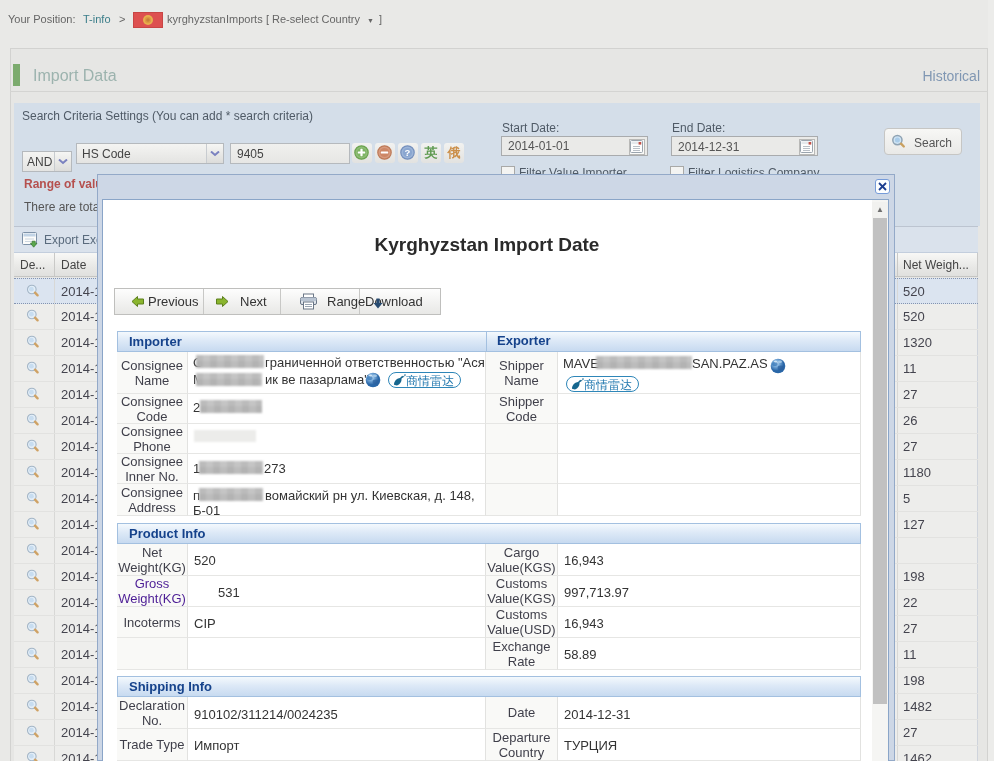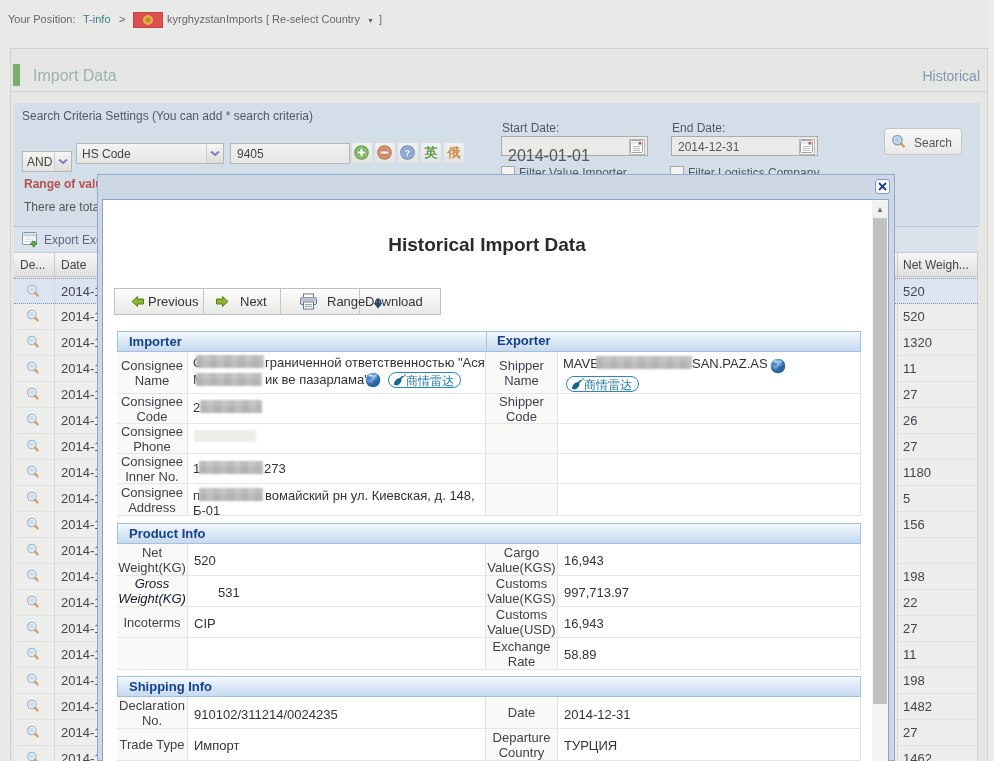--- a/index.html
+++ b/index.html
@@ -74,21 +74,21 @@
         <circle cx="7.5" cy="7.5" r="6.7" fill="#9cb4d8" stroke="#7590bd" stroke-width="1.2"></circle>
         <circle cx="7.5" cy="7.5" r="4.6" fill="#8aa6d0"></circle>
         <text x="7.5" y="10.8" font-family="Liberation Sans" font-size="9.5" font-weight="bold" fill="#fff" text-anchor="middle">?</text>
       </svg></span>
   </div>
 <div class="abs" style="left:421px;top:143px;width:20px;height:20px;background:linear-gradient(#f2f2f0,#e2e2e0);border-radius:3px;text-align:center;line-height:20px;color:#5e9a50;font-weight:bold;">英</div>
 <div class="abs" style="left:444px;top:143px;width:20px;height:20px;background:linear-gradient(#f2f2f0,#e2e2e0);border-radius:3px;text-align:center;line-height:20px;color:#cb8f4a;font-weight:bold;">俄</div>
 
 <div class="abs" style="left:502px;top:121px;color:#4f5a66;font-size:12px;">Start Date:</div>
 <div class="abs" style="left:501px;top:136px;width:147px;height:20px;background:#eaeae8;border:1px solid #a9abad;box-sizing:border-box;">
-<span style="position:absolute;left:6px;top:10px;color:#555;font-size:16px;">2014-01-01</span>
+<span style="position:absolute;left:6px;top:2px;color:#555;font-size:12px;">2014-01-01</span>
 <div style="position:absolute;right:2px;top:2px;width:14px;height:14px;border:1px solid #b9b9b7;background:#fbfbf9;"><svg width="14" height="14" viewBox="0 0 14 14">
         <rect x="0.5" y="0.5" width="12" height="12" rx="1" fill="#fdfdfd" stroke="#9aa4ae"></rect>
         <rect x="1.5" y="1.5" width="10" height="2.6" fill="#e4e8ec"></rect>
         <rect x="8.6" y="2" width="2.6" height="2.6" fill="#c34f44"></rect>
         <line x1="3" y1="6.5" x2="10" y2="6.5" stroke="#b9bfc6" stroke-width="1"></line>
         <line x1="3" y1="8.5" x2="10" y2="8.5" stroke="#b9bfc6" stroke-width="1"></line>
         <line x1="3" y1="10.5" x2="10" y2="10.5" stroke="#b9bfc6" stroke-width="1"></line>
       </svg></div>
   </div>
 <div class="abs" style="left:672px;top:121px;color:#4f5a66;font-size:12px;">End Date:</div>
@@ -249,21 +249,21 @@
 </div>
 <div style="position:absolute;left:14px;top:512px;width:964px;height:26px;background:#ededeb;border-bottom:1px solid #e2e2e0;box-sizing:border-box;">
 <div style="position:absolute;left:12px;top:5px;"><svg width="14" height="14" viewBox="0 0 14 14">
         <circle cx="5.8" cy="5.5" r="4.3" fill="#e3eef8" stroke="#a3b5c6" stroke-width="1.1"></circle>
         <circle cx="5.4" cy="5.2" r="2.4" fill="#c8ddf0"></circle>
         <line x1="9" y1="8.7" x2="11.6" y2="11.3" stroke="#cfa265" stroke-width="2.4" stroke-linecap="round"></line>
       </svg></div>
 <div style="position:absolute;left:47px;top:5px;color:#44444e;">2014-12-31</div>
 <div style="position:absolute;left:40px;top:0;bottom:0;width:0;border-left:1px solid #d8d8d6;"></div>
 <div style="position:absolute;left:883px;top:0;bottom:0;width:0;border-left:1px solid #d8d8d6;"></div>
-<div style="position:absolute;left:889px;top:5px;color:#44444e;">156</div>
+<div style="position:absolute;left:889px;top:5px;color:#44444e;">127</div>
 <div style="position:absolute;left:963px;top:0;bottom:0;width:0;border-left:1px solid #cfd4dc;"></div>
 </div>
 <div style="position:absolute;left:14px;top:538px;width:964px;height:26px;background:#ededeb;border-bottom:1px solid #e2e2e0;box-sizing:border-box;">
 <div style="position:absolute;left:12px;top:5px;"><svg width="14" height="14" viewBox="0 0 14 14">
         <circle cx="5.8" cy="5.5" r="4.3" fill="#e3eef8" stroke="#a3b5c6" stroke-width="1.1"></circle>
         <circle cx="5.4" cy="5.2" r="2.4" fill="#c8ddf0"></circle>
         <line x1="9" y1="8.7" x2="11.6" y2="11.3" stroke="#cfa265" stroke-width="2.4" stroke-linecap="round"></line>
       </svg></div>
 <div style="position:absolute;left:47px;top:5px;color:#44444e;">2014-12-31</div>
 <div style="position:absolute;left:40px;top:0;bottom:0;width:0;border-left:1px solid #d8d8d6;"></div>
@@ -374,21 +374,21 @@
       <line x1="1" y1="1" x2="8" y2="8" stroke="#1b3d8f" stroke-width="1.8"></line>
       <line x1="8" y1="1" x2="1" y2="8" stroke="#1b3d8f" stroke-width="1.8"></line>
     </svg>
   </div>
 <div class="abs" style="left:102px;top:199px;width:787px;height:562px;background:#fff;border:1px solid #8aa5c8;border-bottom:none;box-sizing:border-box;"></div>
 
 <div class="abs" style="left:872px;top:200px;width:16px;height:561px;background:#f5f5f3;"></div>
 <div class="abs" style="left:872px;top:202px;width:16px;height:16px;background:#f1f1ef;text-align:center;line-height:16px;font-size:8px;color:#6f6f6f;">▲</div>
 <div class="abs" style="left:873px;top:218px;width:14px;height:486px;background:#c1c1c1;"></div>
 
-<div class="abs" style="left:102px;top:234px;width:770px;text-align:center;font-size:19px;font-weight:bold;color:#2a2a2a;">Historical Import Data</div>
+<div class="abs" style="left:102px;top:234px;width:770px;text-align:center;font-size:19px;font-weight:bold;color:#2a2a2a;">Kyrghyzstan Import Date</div>
 
 <div class="abs" style="left:114px;top:288px;width:327px;height:27px;background:linear-gradient(#fdfdfd,#e8e8e6);border:1px solid #bfbfbd;box-sizing:border-box;"></div>
 <div class="abs" style="left:203px;top:289px;width:0;height:25px;border-left:1px solid #c8c8c6;"></div>
 <div class="abs" style="left:280px;top:289px;width:0;height:25px;border-left:1px solid #c8c8c6;"></div>
 <div class="abs" style="left:359px;top:289px;width:0;height:25px;border-left:1px solid #c8c8c6;"></div>
 <div class="abs" style="left:131px;top:295px;"><svg width="14" height="13" viewBox="0 0 14 13">
       <path d="M6.5 1.5 L6.5 4 L12.5 4 L12.5 9 L6.5 9 L6.5 11.5 L1 6.5 Z" fill="#8ab52e" stroke="#5c801c" stroke-width="1"></path>
     </svg></div>
 <div class="abs" style="left:148px;top:294px;color:#333;">Previous</div>
 <div class="abs" style="left:215px;top:295px;"><svg width="14" height="13" viewBox="0 0 14 13">
@@ -524,21 +524,21 @@
   </div>
 <div style="position:absolute;left:117px;top:544px;width:71px;height:32px;box-sizing:border-box;background:#f9f9f7;border-right:1px solid #e2e2e0;border-bottom:1px solid #e6e6e4;display:flex;align-items:center;justify-content:center;text-align:center;line-height:15px;">
     <span style="color:#3f3f4a;">Net<br>Weight(KG)</span>
   </div>
 <div style="position:absolute;left:188px;top:544px;width:298px;height:32px;box-sizing:border-box;background:#fff;border-right:1px solid #e2e2e0;border-bottom:1px solid #e6e6e4;line-height:15px;"></div>
 <div style="position:absolute;left:486px;top:544px;width:72px;height:32px;box-sizing:border-box;background:#f9f9f7;border-right:1px solid #e2e2e0;border-bottom:1px solid #e6e6e4;display:flex;align-items:center;justify-content:center;text-align:center;line-height:15px;">
     <span style="color:#3f3f4a;">Cargo<br>Value(KGS)</span>
   </div>
 <div style="position:absolute;left:558px;top:544px;width:303px;height:32px;box-sizing:border-box;background:#fff;border-right:1px solid #e2e2e0;border-bottom:1px solid #e6e6e4;line-height:15px;"></div>
 <div style="position:absolute;left:117px;top:576px;width:71px;height:31px;box-sizing:border-box;background:#f9f9f7;border-right:1px solid #e2e2e0;border-bottom:1px solid #e6e6e4;display:flex;align-items:center;justify-content:center;text-align:center;line-height:15px;">
-    <span style="color:#0f172a;font-style:italic;">Gross<br>Weight(KG)</span>
+    <span style="color:#4c1d95;">Gross<br>Weight(KG)</span>
   </div>
 <div style="position:absolute;left:188px;top:576px;width:298px;height:31px;box-sizing:border-box;background:#fff;border-right:1px solid #e2e2e0;border-bottom:1px solid #e6e6e4;line-height:15px;"></div>
 <div style="position:absolute;left:486px;top:576px;width:72px;height:31px;box-sizing:border-box;background:#f9f9f7;border-right:1px solid #e2e2e0;border-bottom:1px solid #e6e6e4;display:flex;align-items:center;justify-content:center;text-align:center;line-height:15px;">
     <span style="color:#3f3f4a;">Customs<br>Value(KGS)</span>
   </div>
 <div style="position:absolute;left:558px;top:576px;width:303px;height:31px;box-sizing:border-box;background:#fff;border-right:1px solid #e2e2e0;border-bottom:1px solid #e6e6e4;line-height:15px;"></div>
 <div style="position:absolute;left:117px;top:607px;width:71px;height:31px;box-sizing:border-box;background:#f9f9f7;border-right:1px solid #e2e2e0;border-bottom:1px solid #e6e6e4;display:flex;align-items:center;justify-content:center;text-align:center;line-height:15px;">
     <span style="color:#3f3f4a;">Incoterms</span>
   </div>
 <div style="position:absolute;left:188px;top:607px;width:298px;height:31px;box-sizing:border-box;background:#fff;border-right:1px solid #e2e2e0;border-bottom:1px solid #e6e6e4;line-height:15px;"></div>

